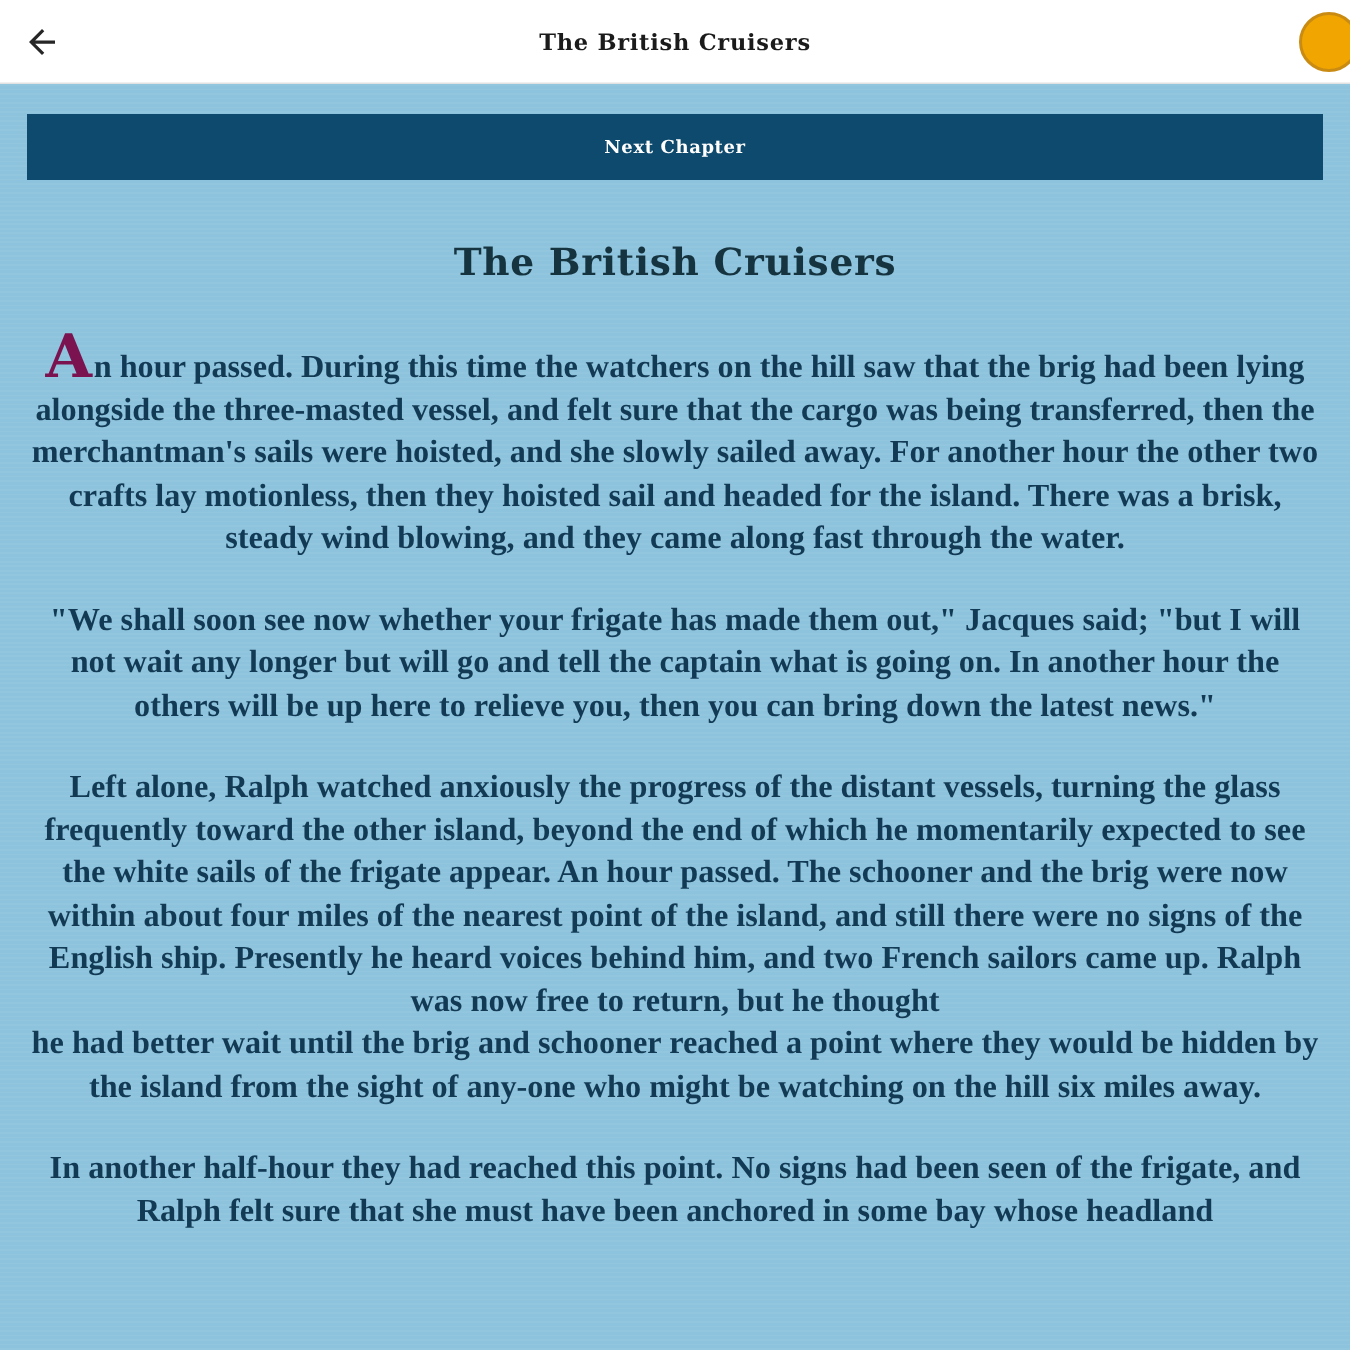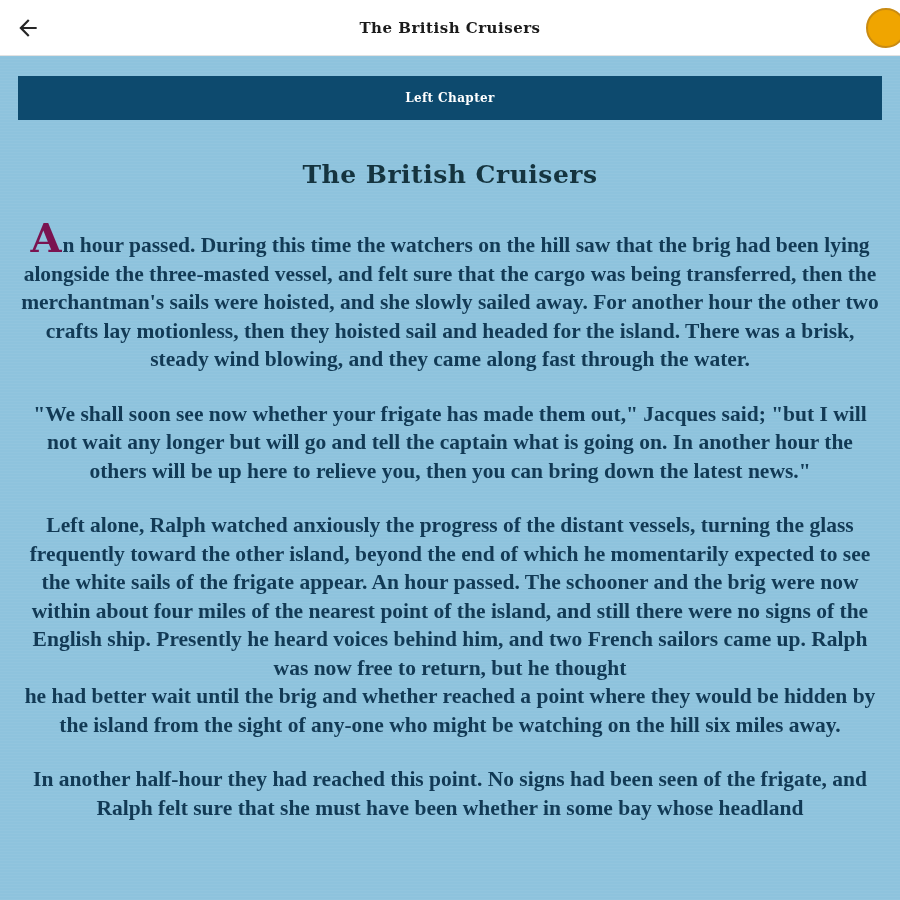--- a/index.html
+++ b/index.html
@@ -124,24 +124,24 @@
     </span>
   </div>
 
   <div id="appbar-title">The British Cruisers</div>
 
   <div id="appbar-action"></div>
 </div>
 
 <div id="content">
 
-  <button id="chapter-button">Left Chapter</button>
+  <button id="chapter-button">Next Chapter</button>
 
   <h1 id="chapter-heading">The British Cruisers</h1>
 
   <div id="story">
     <p class="dropcap">An hour passed. During this time the watchers on the hill saw that the brig had been lying alongside the three-masted vessel, and felt sure that the cargo was being transferred, then the merchantman's sails were hoisted, and she slowly sailed away. For another hour the other two crafts lay motionless, then they hoisted sail and headed for the island. There was a brisk, steady wind blowing, and they came along fast through the water.</p>
     <p>"We shall soon see now whether your frigate has made them out," Jacques said; "but I will not wait any longer but will go and tell the captain what is going on. In another hour the others will be up here to relieve you, then you can bring down the latest news."</p>
     <p style="margin-bottom:0">Left alone, Ralph watched anxiously the progress of the distant vessels, turning the glass frequently toward the other island, beyond the end of which he momentarily expected to see the white sails of the frigate appear. An hour passed. The schooner and the brig were now within about four miles of the nearest point of the island, and still there were no signs of the English ship. Presently he heard voices behind him, and two French sailors came up. Ralph was now free to return, but he thought</p>
-    <p>he had better wait until the brig and whether reached a point where they would be hidden by the island from the sight of any-one who might be watching on the hill six miles away.</p>
-    <p>In another half-hour they had reached this point. No signs had been seen of the frigate, and Ralph felt sure that she must have been whether in some bay whose headland</p>
+    <p>he had better wait until the brig and schooner reached a point where they would be hidden by the island from the sight of any-one who might be watching on the hill six miles away.</p>
+    <p>In another half-hour they had reached this point. No signs had been seen of the frigate, and Ralph felt sure that she must have been anchored in some bay whose headland</p>
   </div>
 </div>
 
 </body></html>

